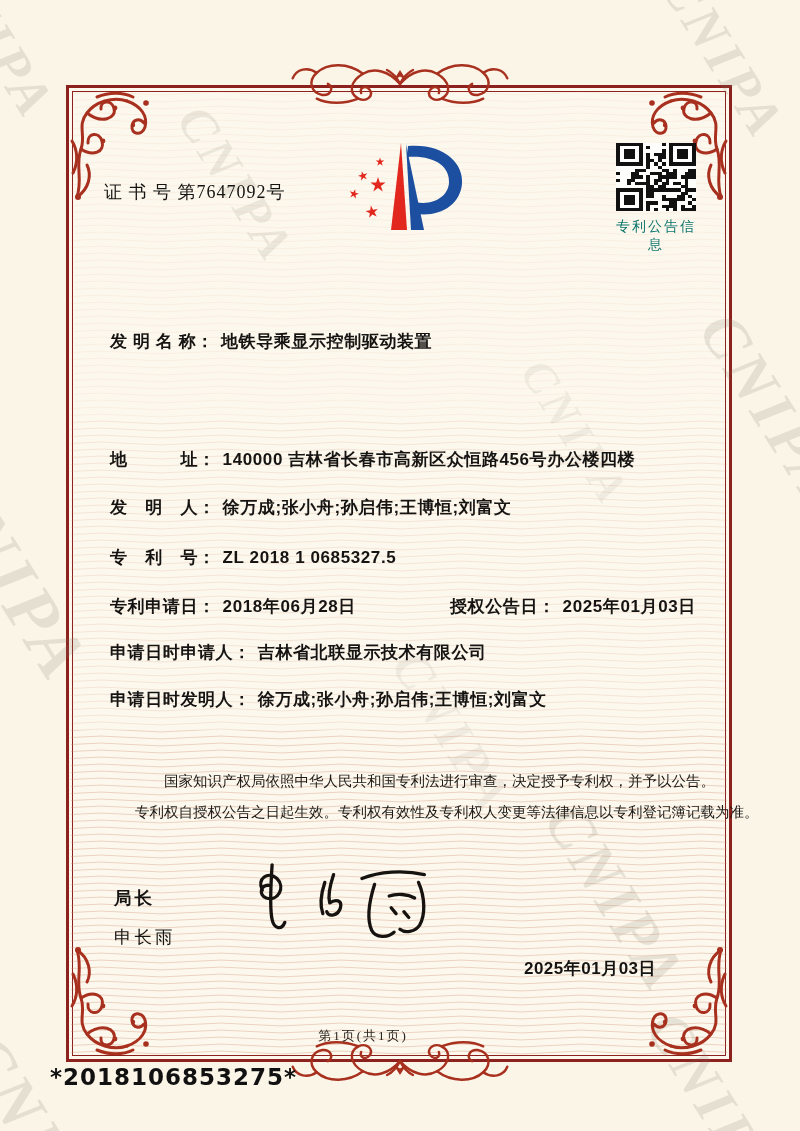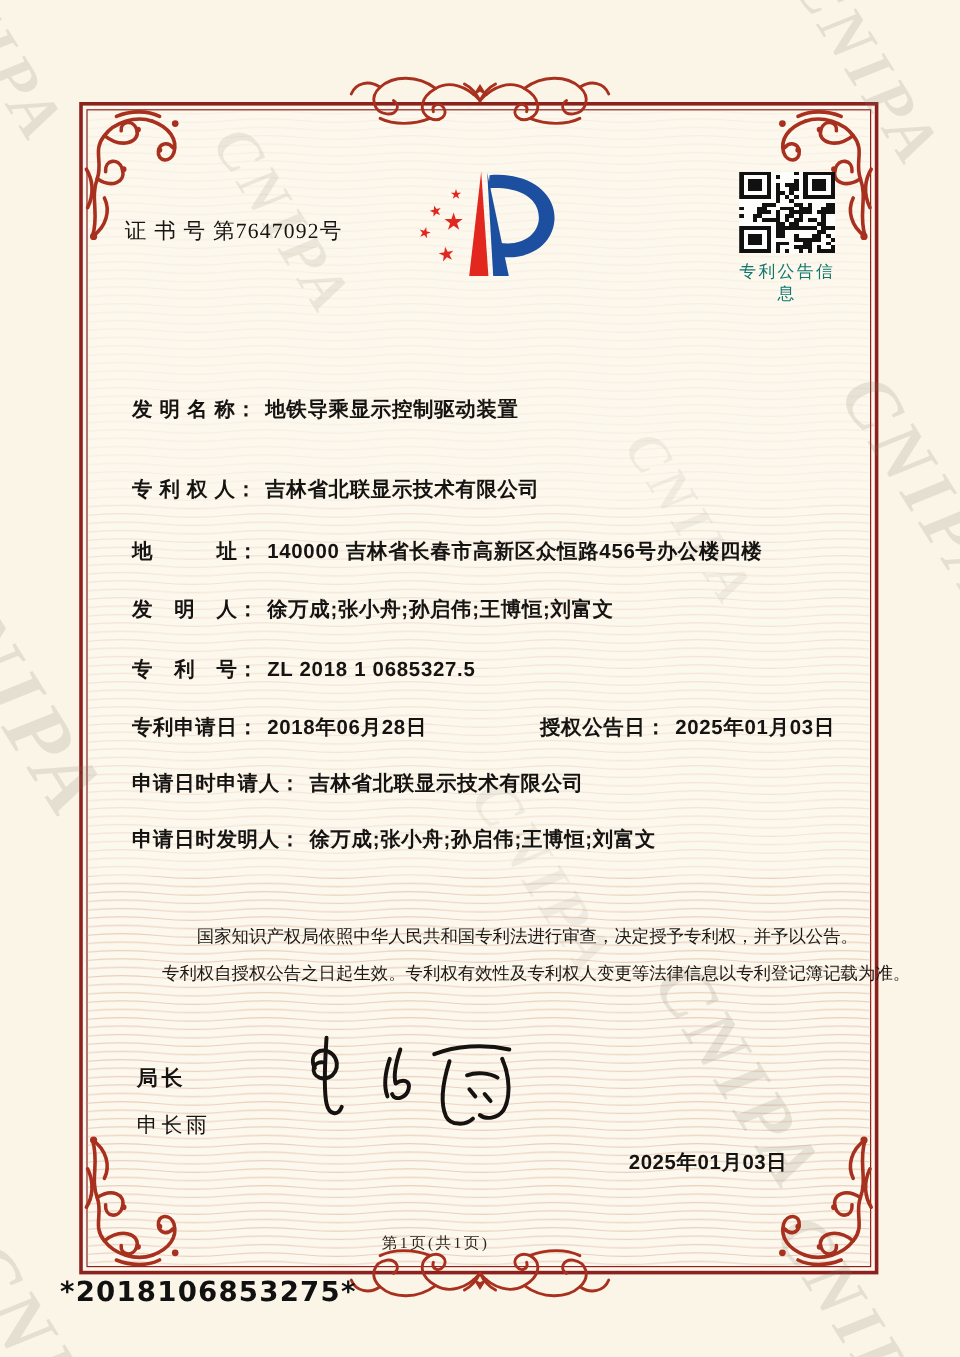--- a/index.html
+++ b/index.html
@@ -290,23 +290,20 @@
         <rect x="4" y="60" width="20" height="20" fill="#fff"></rect>
         <rect x="8" y="64" width="12" height="12" fill="#111"></rect>
       </svg>
     <div class="qr-caption">专利公告信息</div>
   </div>
 
 
   <div class="row" style="top:332px">
     <span>发 明 名 称：</span><span class="val">地铁导乘显示控制驱动装置</span>
   </div>
-  <div class="row" style="top:398px">
-    <span>专 利 权 人：</span><span class="val">吉林省北联显示技术有限公司</span>
-  </div>
   <div class="row" style="top:450px">
     <span>地　　　址：</span><span class="val">140000 吉林省长春市高新区众恒路456号办公楼四楼</span>
   </div>
   <div class="row" style="top:498px">
     <span>发　明　人：</span><span class="val">徐万成;张小舟;孙启伟;王博恒;刘富文</span>
   </div>
   <div class="row" style="top:548px">
     <span>专　利　号：</span><span class="val">ZL 2018 1 0685327.5</span>
   </div>
   <div class="row" style="top:597px">

